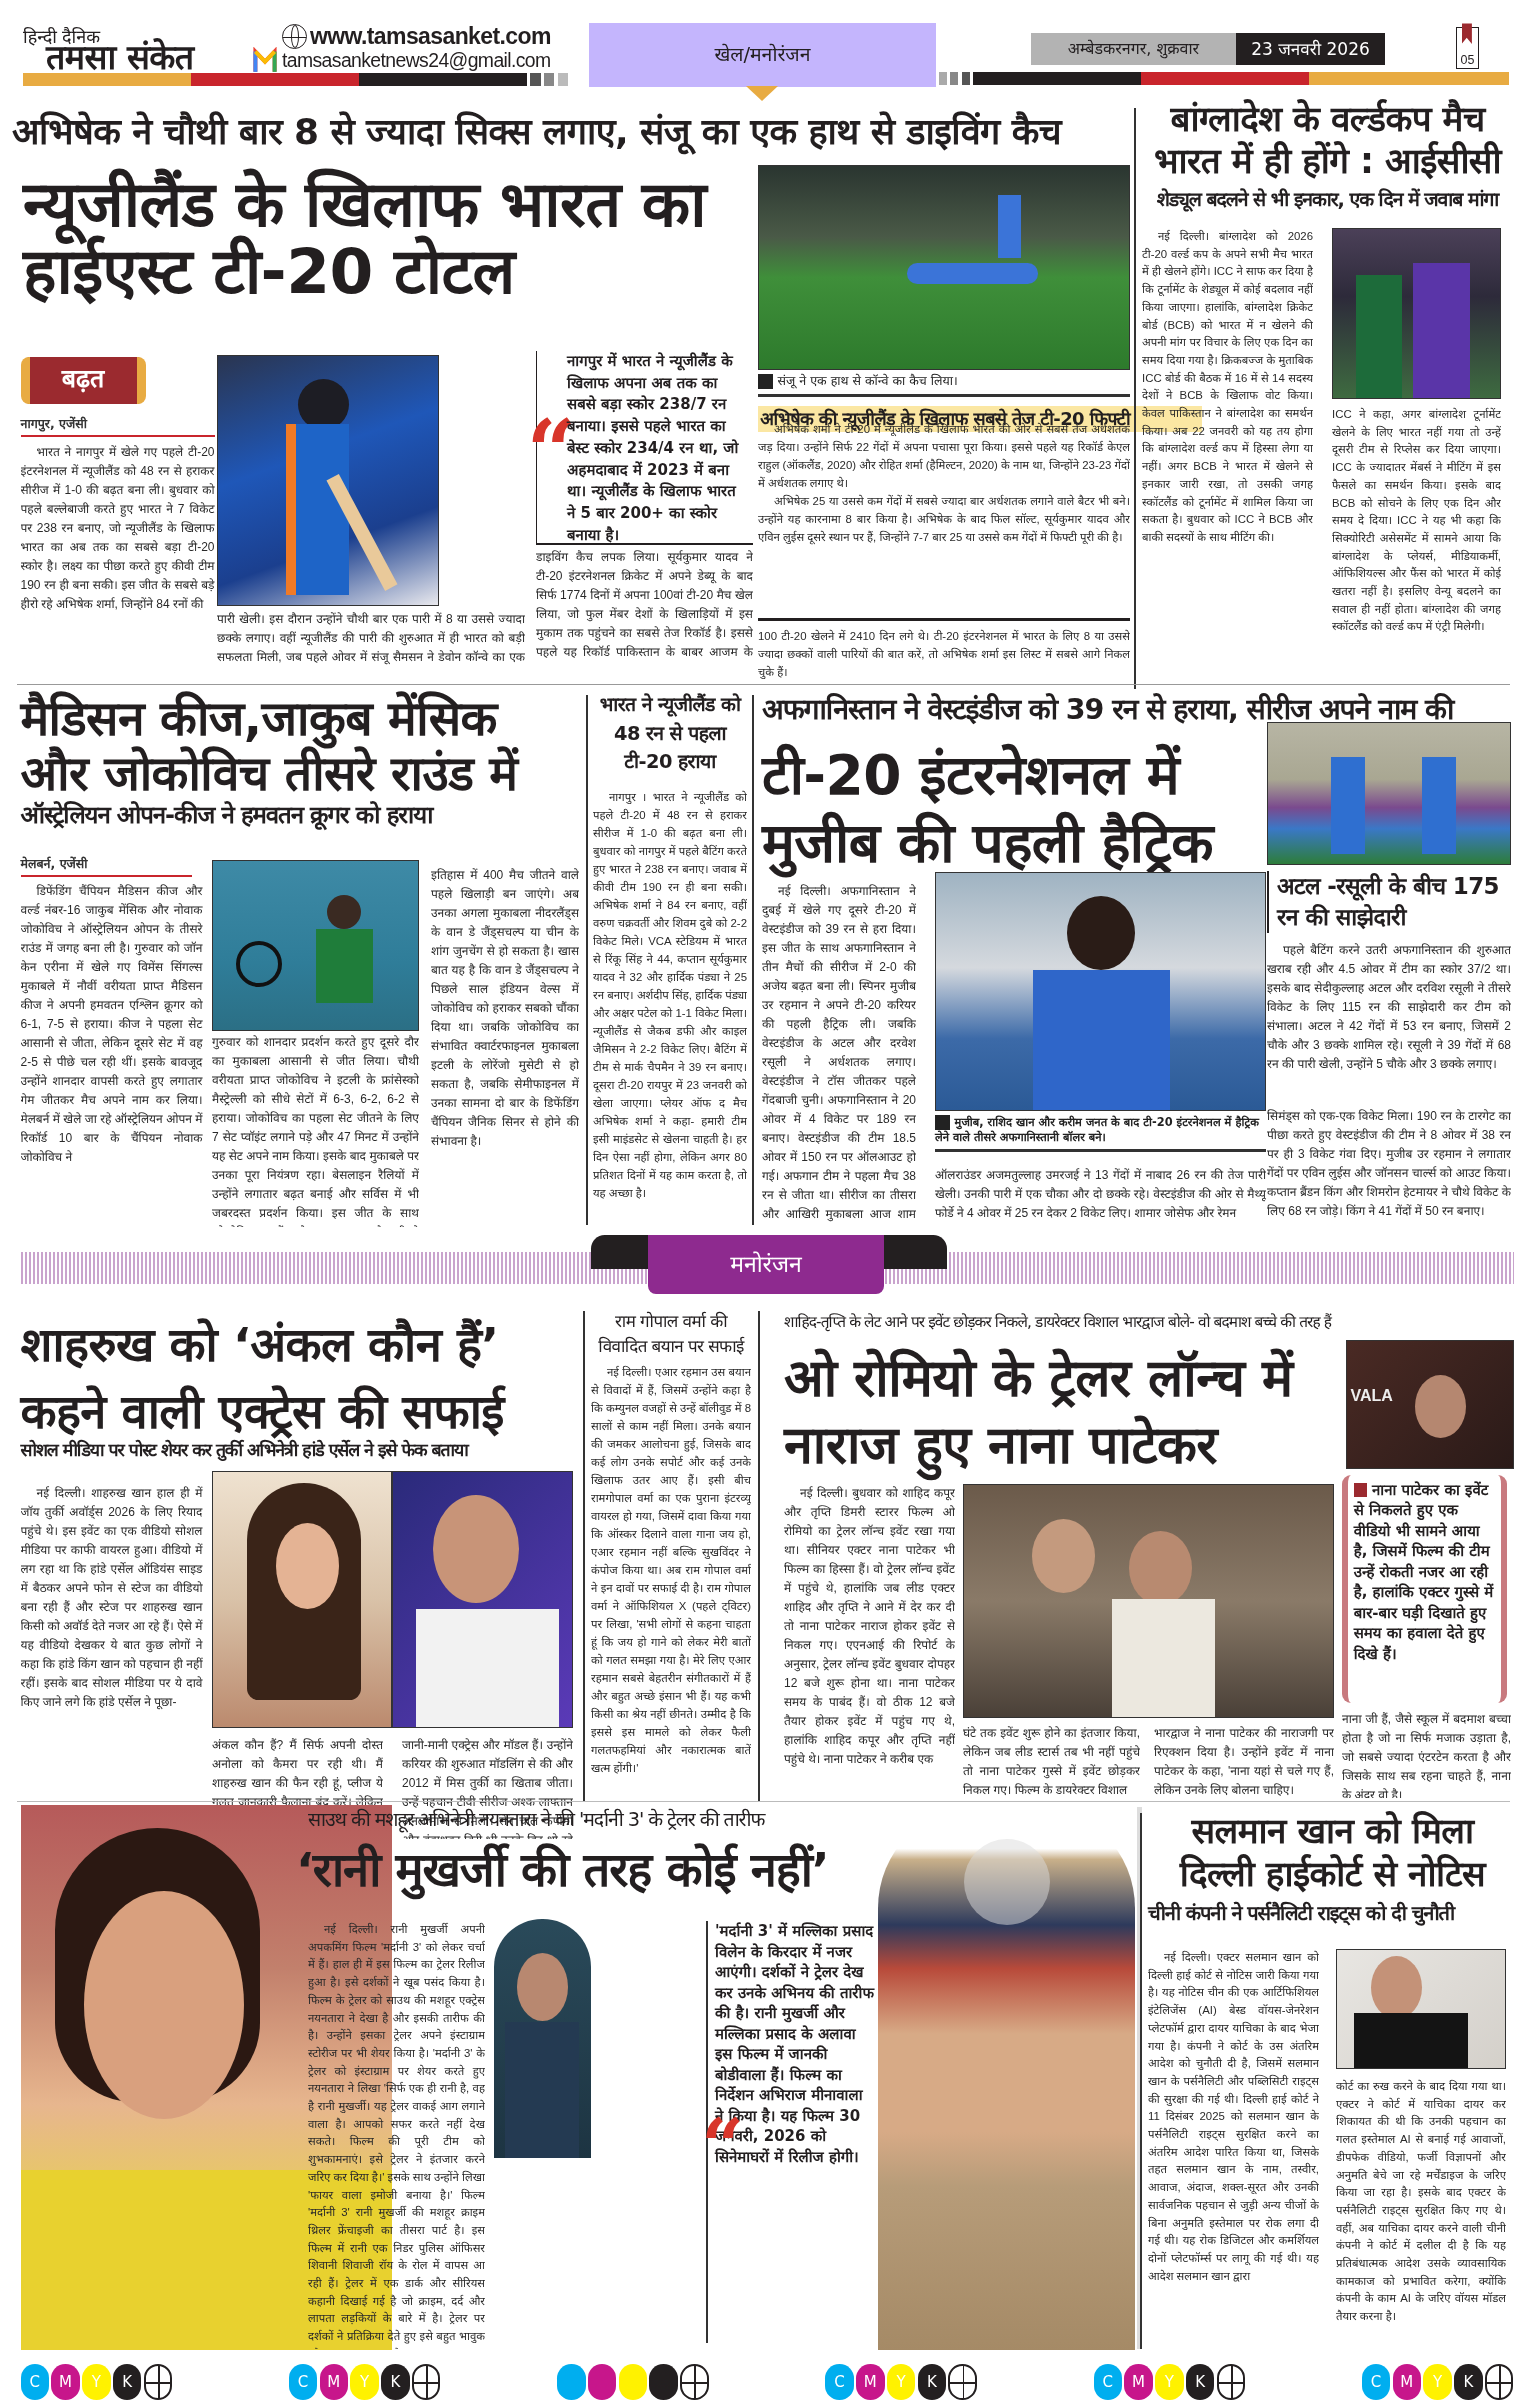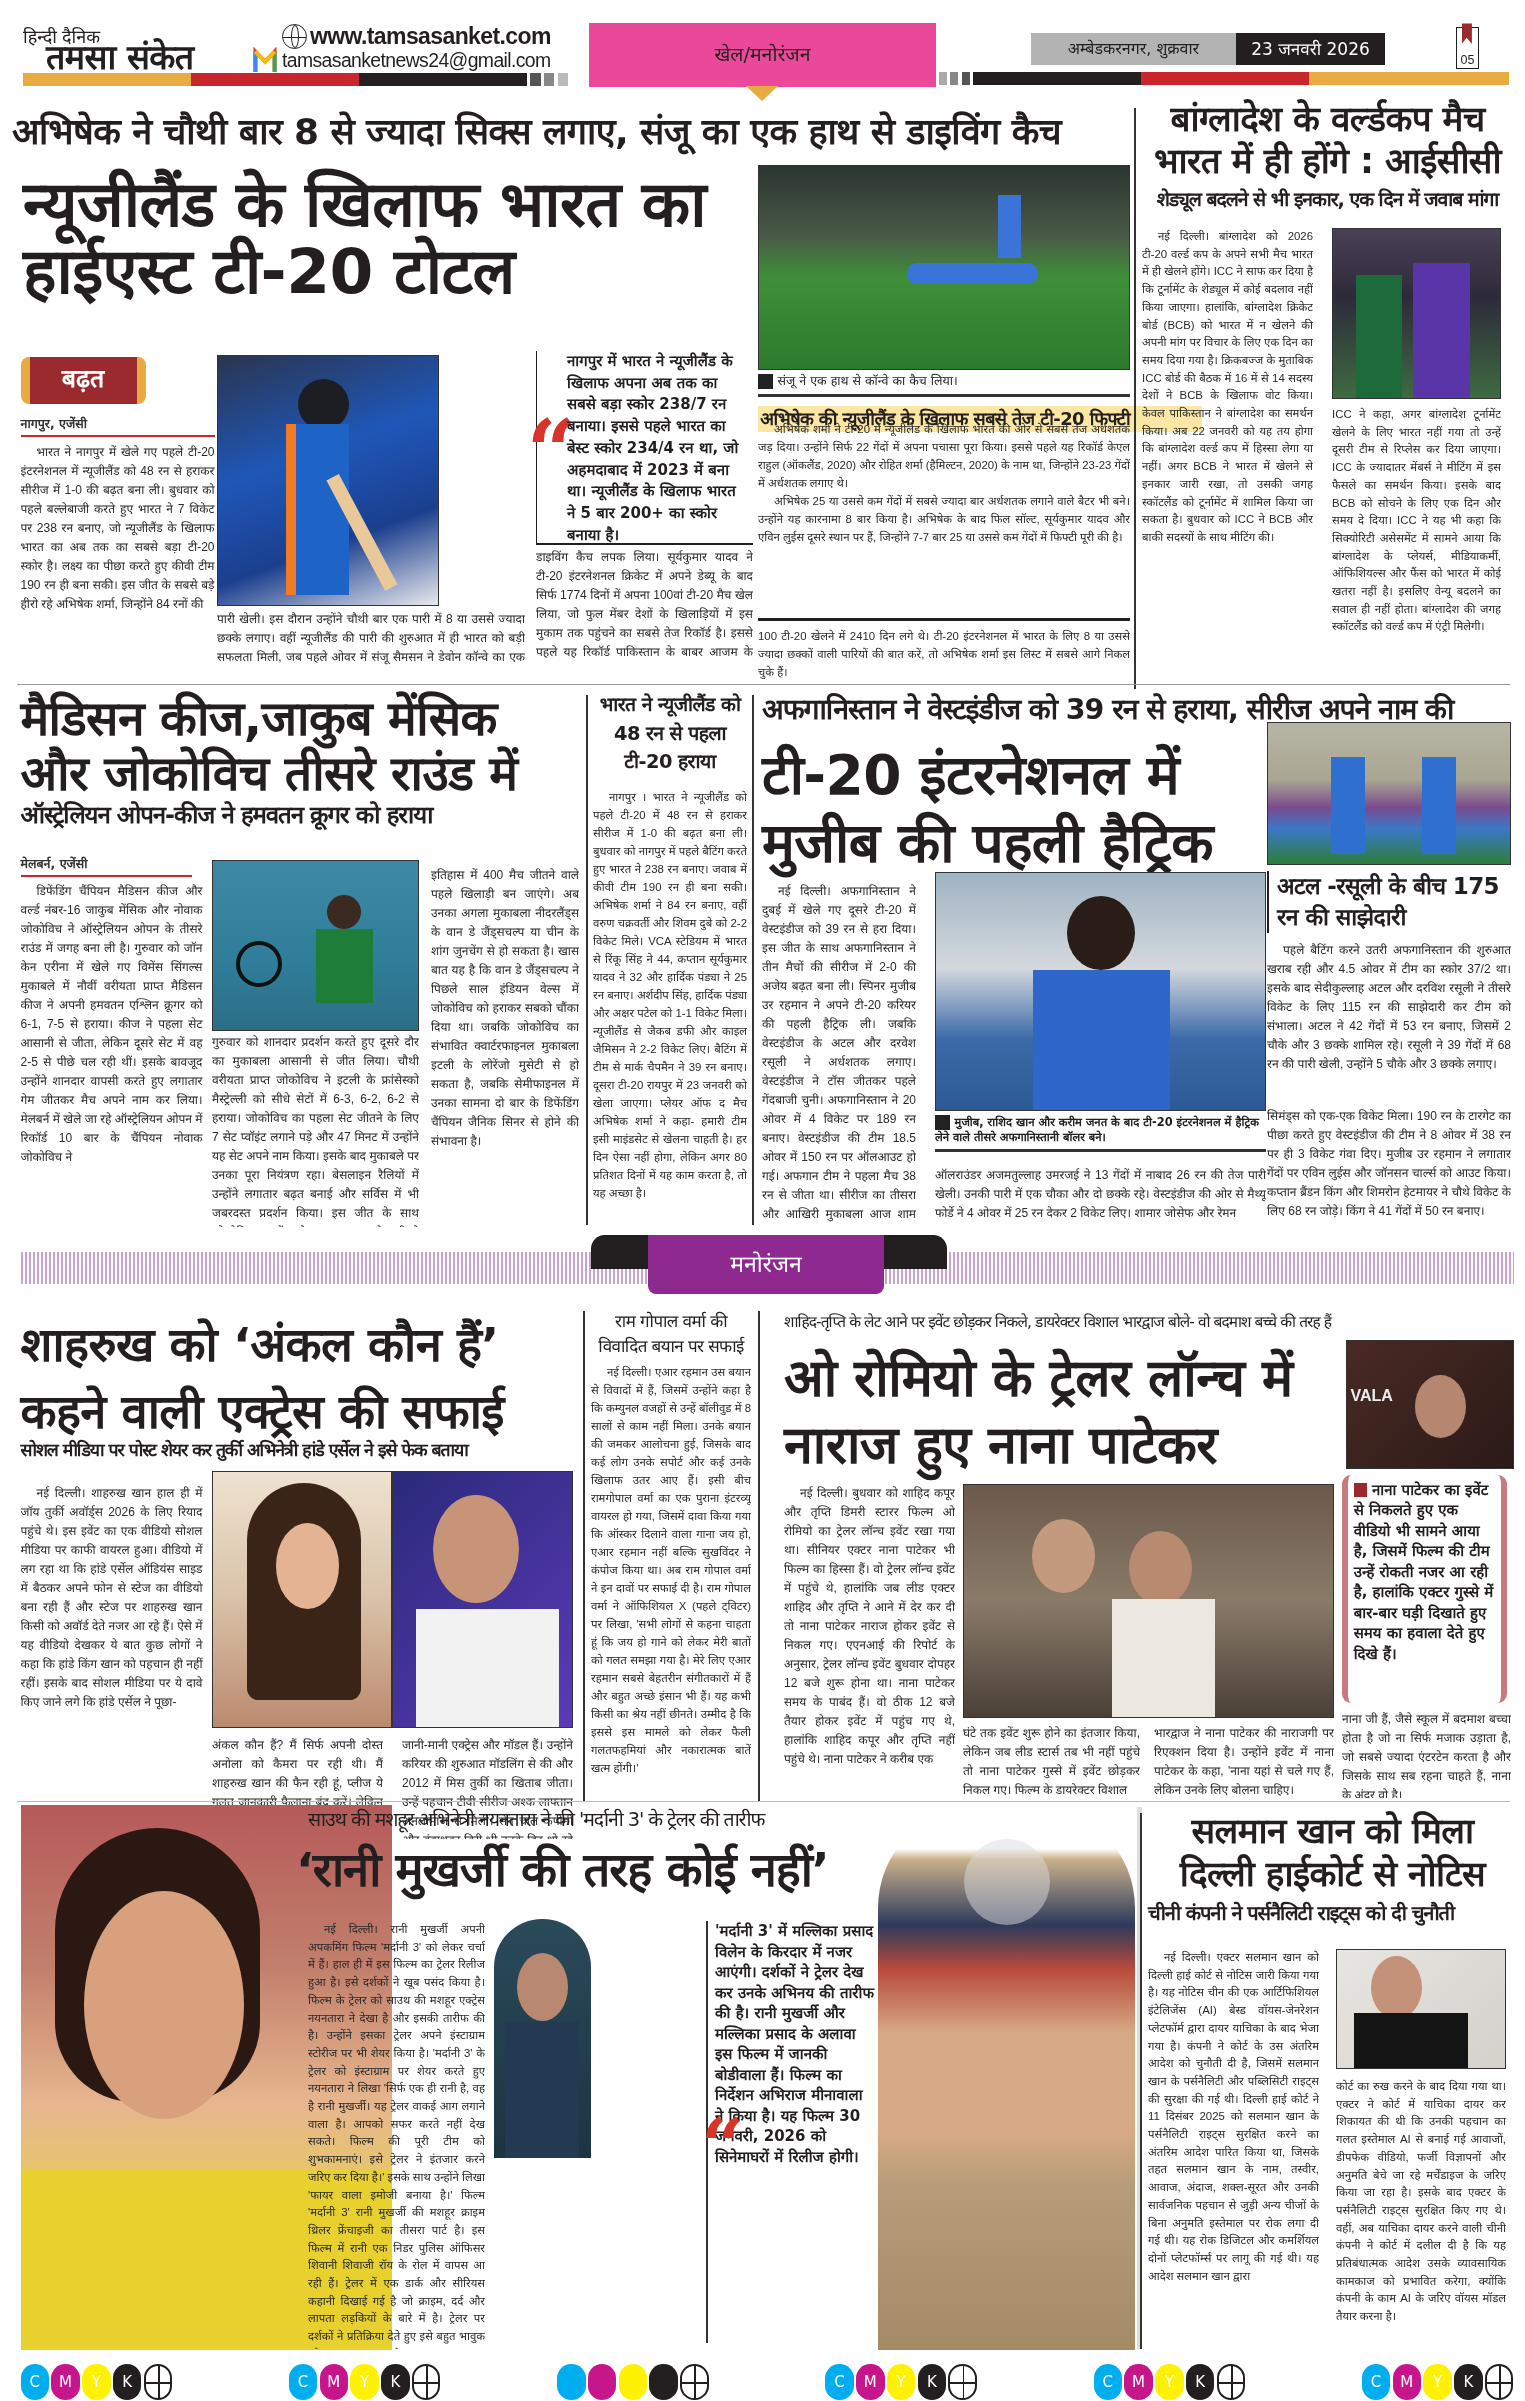--- a/index.html
+++ b/index.html
@@ -45,21 +45,21 @@
 
   <div class="abs" style="left:23px;top:73px;height:12.5px;width:564px;display:flex">
     <div style="flex:0 0 168px;background:#e8ab42"></div>
       <div style="flex:0 0 168px;background:#c9252c"></div>
       <div style="flex:0 0 168px;background:#231f20"></div>
     <div style="flex:0 0 10.3px;background:#555;margin-left:3.4px"></div>
       <div style="flex:0 0 10.3px;background:#888;margin-left:3.4px"></div>
       <div style="flex:0 0 10.3px;background:#bbb;margin-left:3.4px"></div>
   </div>
 
-  <div class="abs" style="left:589px;top:23px;width:347px;height:64px;background:#ec4899">
+  <div class="abs" style="left:589px;top:23px;width:347px;height:64px;background:#c4b5fd">
     <div style="text-align:center;line-height:64px;font-size:19.4px;font-family:'DejaVu Sans',sans-serif;color:#231f20">खेल/मनोरंजन</div>
   </div>
   <div class="abs" style="left:746px;top:86px;width:0;height:0;border-left:16px solid transparent;border-right:16px solid transparent;border-top:15px solid #e8ab42"></div>
 
   <div class="abs" style="left:939px;top:72px;height:12.5px;width:570px;display:flex">
     <div style="flex:0 0 8px;background:#aaa"></div>
       <div style="flex:0 0 8px;background:#888;margin-left:3.4px"></div>
       <div style="flex:0 0 8px;background:#555;margin-left:3.4px"></div>
     <div style="flex:0 0 168px;background:#231f20;margin-left:3.4px"></div>
       <div style="flex:0 0 168px;background:#c9252c"></div>

